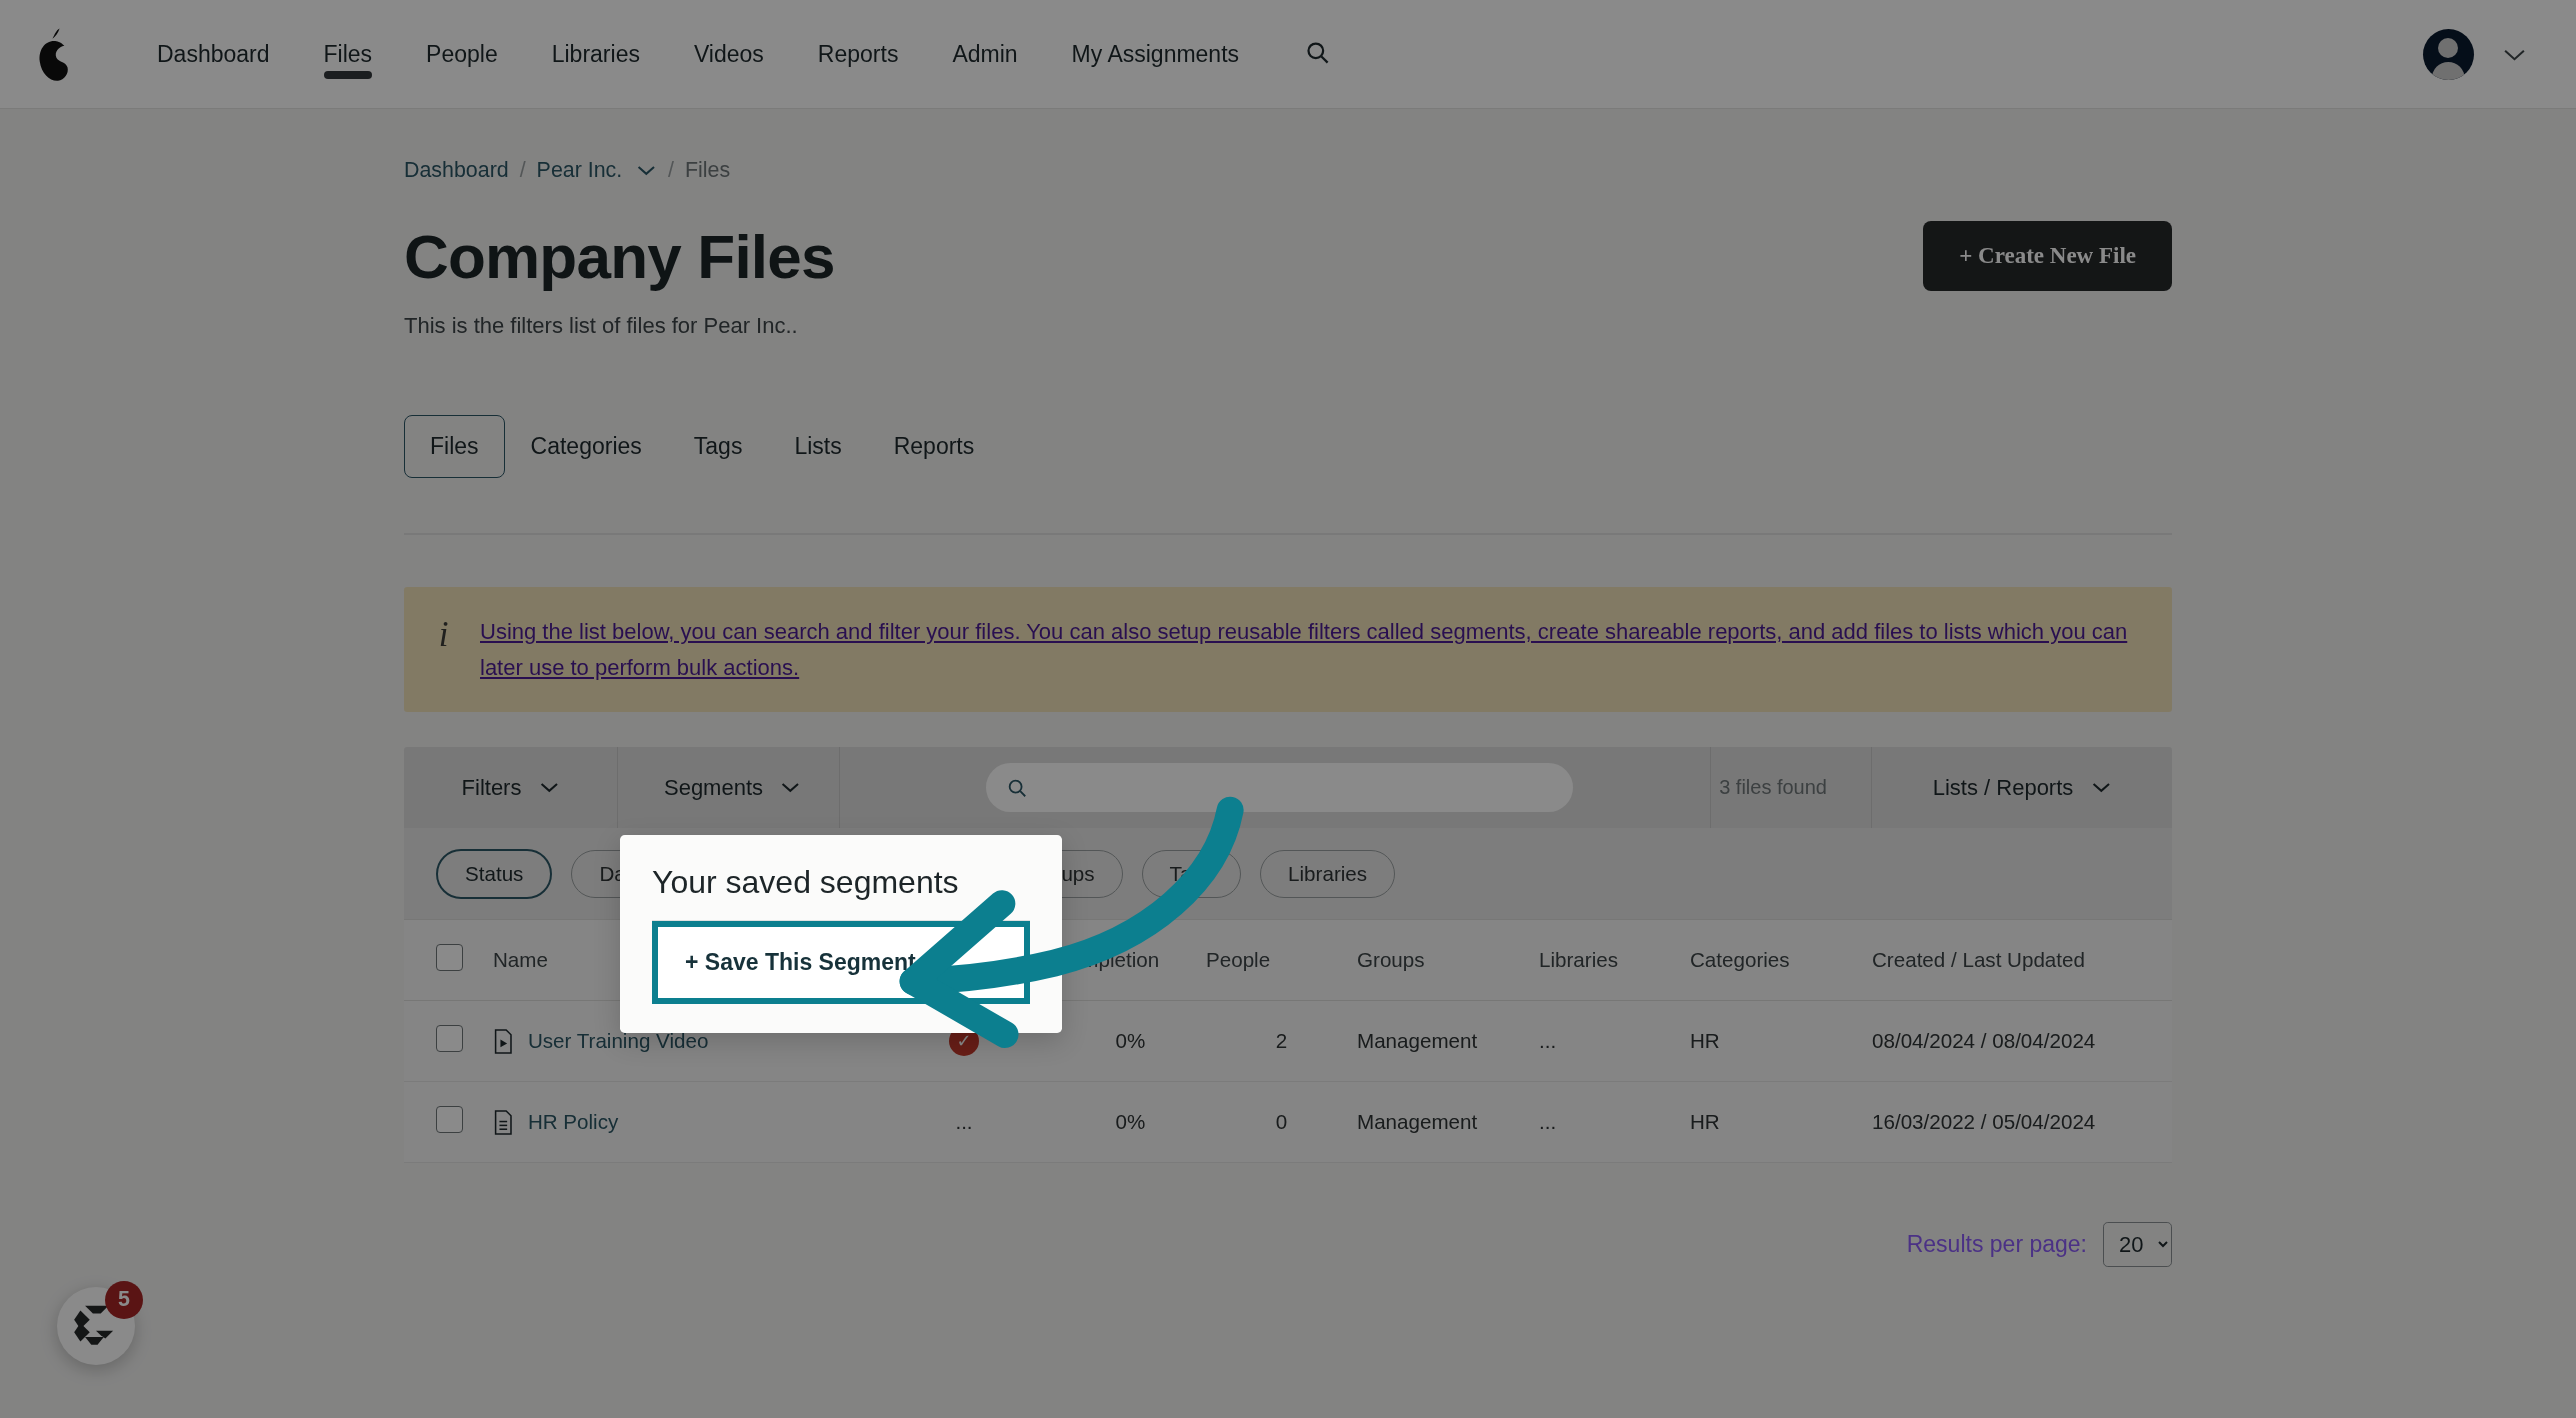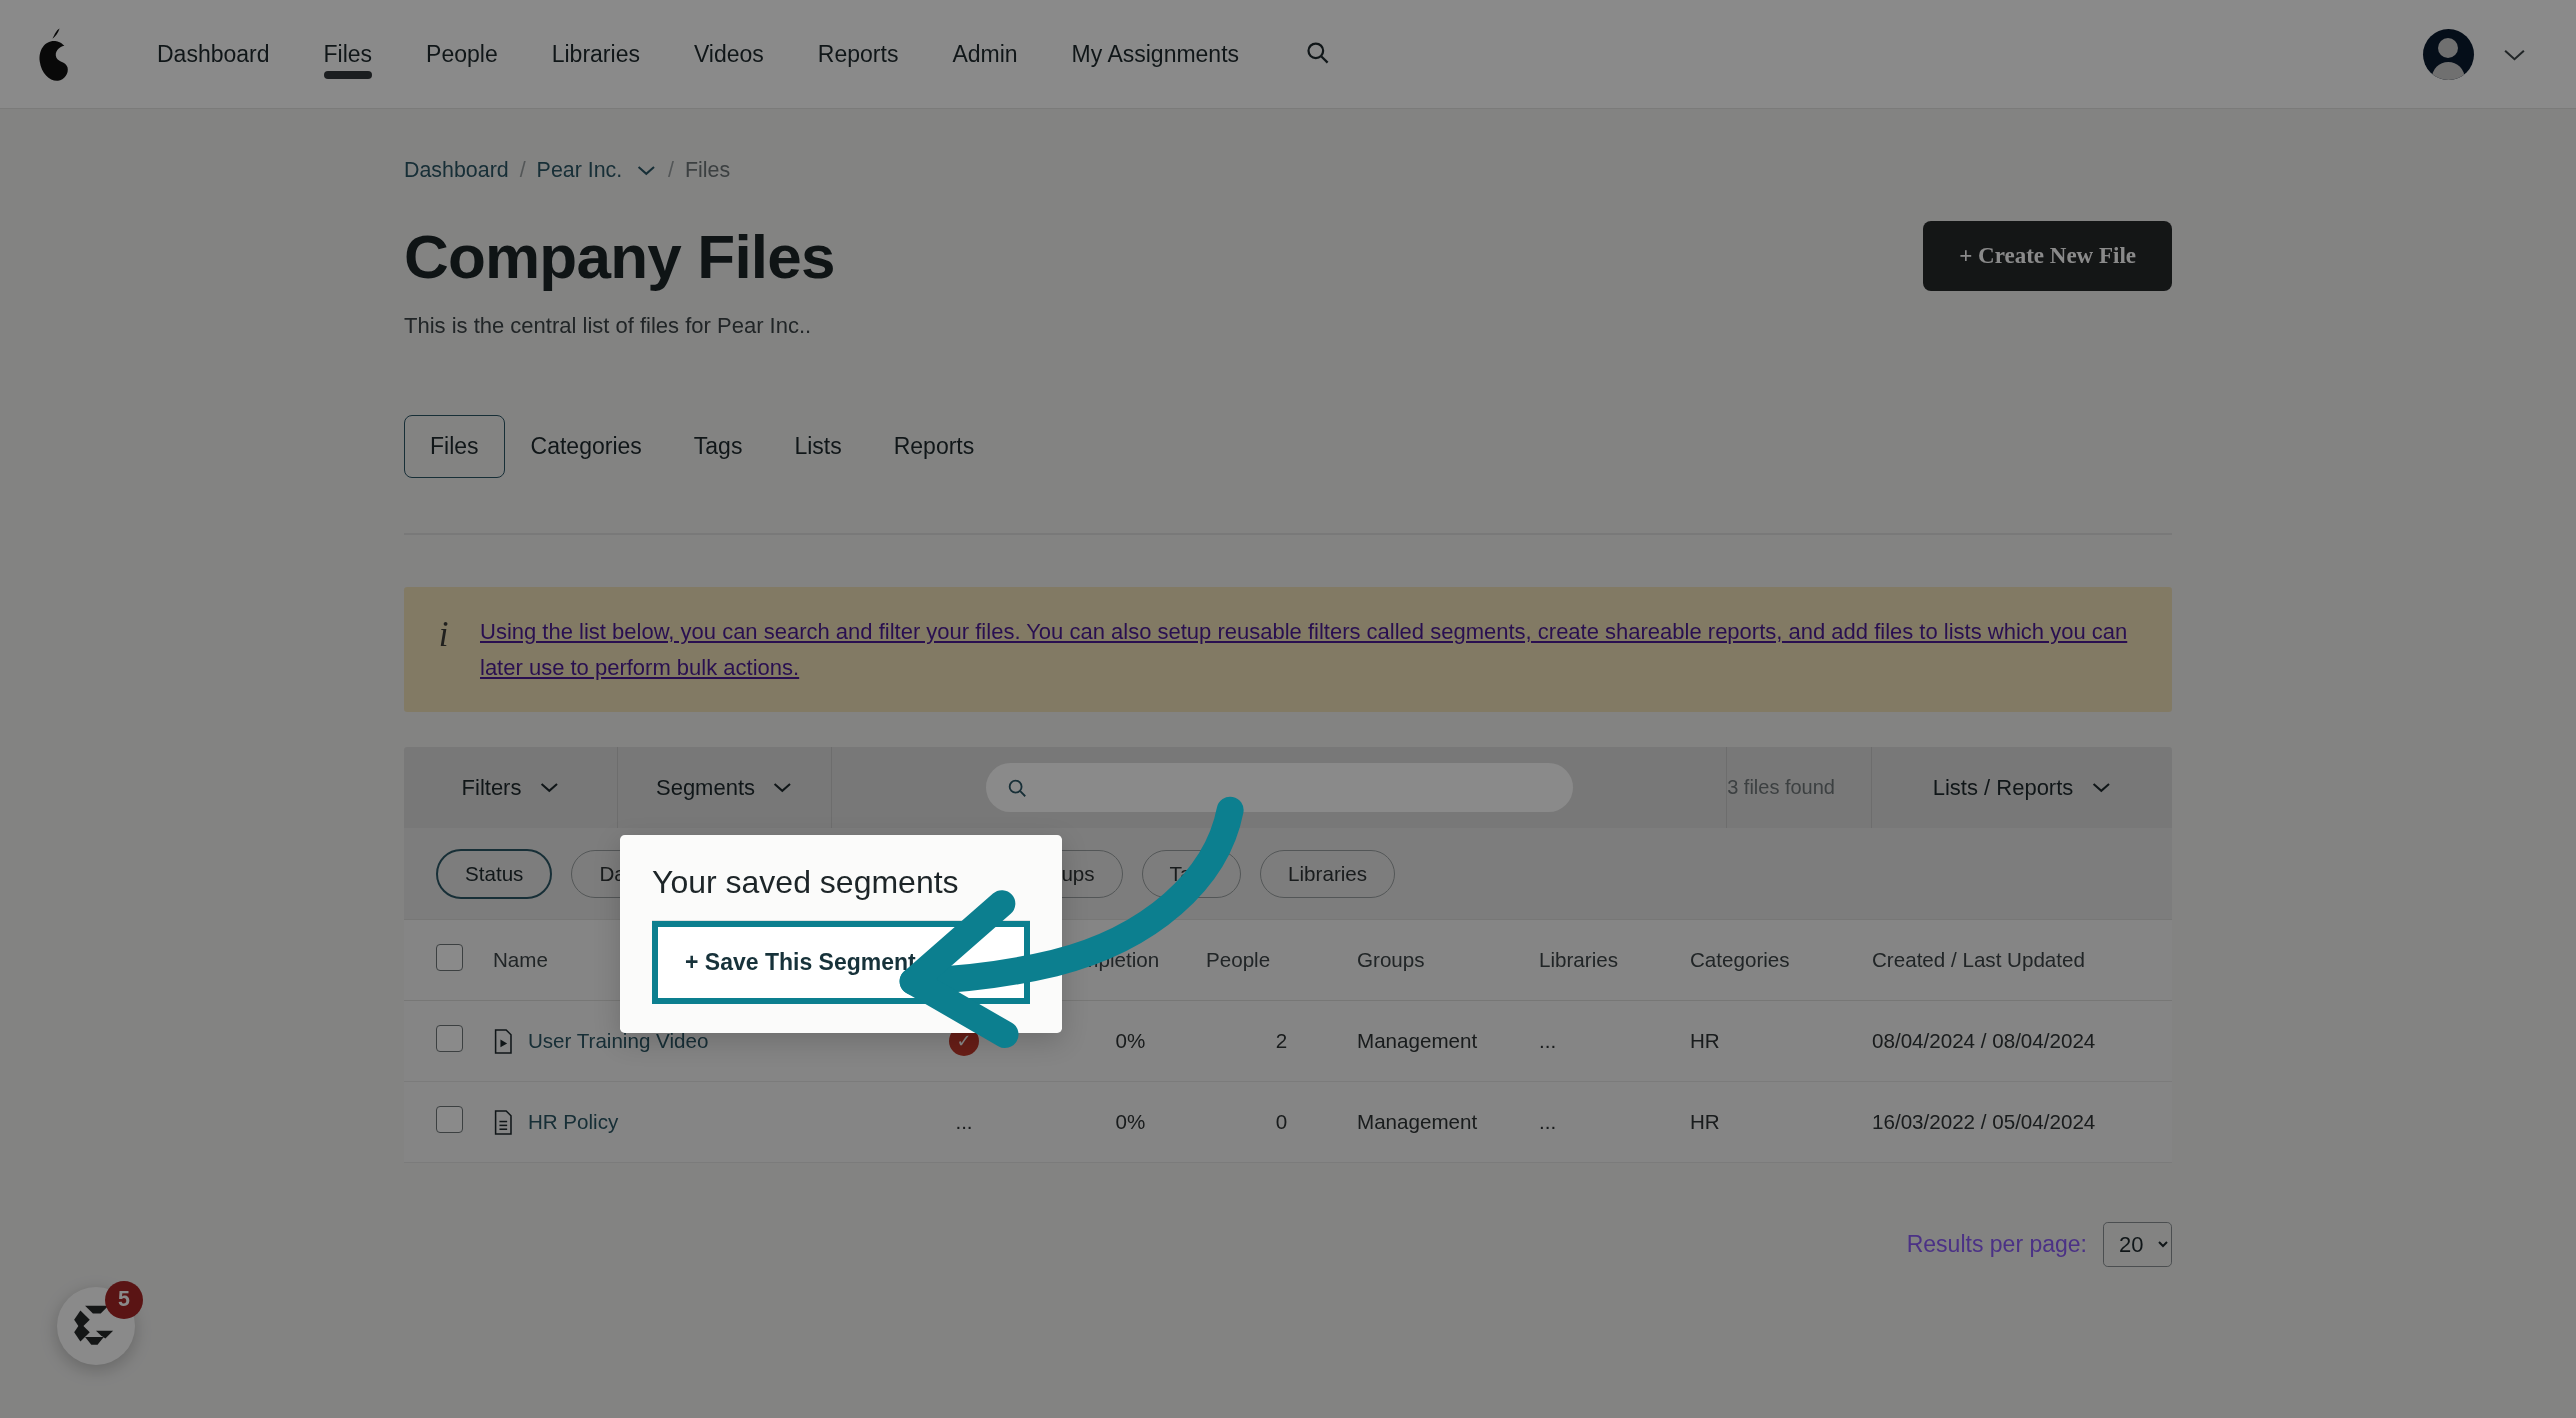--- a/index.html
+++ b/index.html
@@ -96,21 +96,21 @@
   .banner-icon {
     font-family: "Liberation Serif", serif; font-style: italic;
     font-size: 35px; color: #3b3b38; line-height: 1; width: 25px; text-align: center;
     flex: 0 0 auto; padding-top: 3.2px;
   }
   .banner-text { font-size: 22px; color: #4c1d95; line-height: 1.62; text-decoration: underline; }
 
   
   .filterbar {
     margin-top: 35px; background: #dedede; border-radius: 3.2px 3.2px 0 0;
-    display: flex; align-items: stretch; height: 81px;
+    display: flex; align-items: stretch; height: 81px; gap: 8px;
   }
   .fb-cell {
     display: flex; align-items: center; justify-content: center; gap: 17.4px;
     font-size: 22px; color: #1f2a2e; cursor: pointer;
     border-right: 1.6px solid #cacaca;
   }
   .fb-filters { width: 214px; }
   .fb-segments { width: 214px; }
   .fb-search { flex: 1; display: flex; align-items: center; padding: 0 32px; }
   .searchbox {
@@ -262,21 +262,21 @@
             <polyline points="3,3 12,11 21,3"></polyline>
           </svg>
       </span>
       <span class="bc-sep">/</span>
       <span class="bc-current">Files</span>
     </div>
 
     <div class="title-row">
       <div>
         <h1 class="page-title">Company Files</h1>
-        <div class="subtitle">This is the central list of files for Pear Inc..</div>
+        <div class="subtitle">This is the filters list of files for Pear Inc..</div>
       </div>
       <button class="btn-primary">+  Create New File</button>
     </div>
 
     <div class="tabs">
       <div class="tab active"><span>Files</span></div>
       <div class="tab"><span>Categories</span></div>
       <div class="tab"><span>Tags</span></div>
       <div class="tab"><span>Lists</span></div>
       <div class="tab"><span>Reports</span></div>

